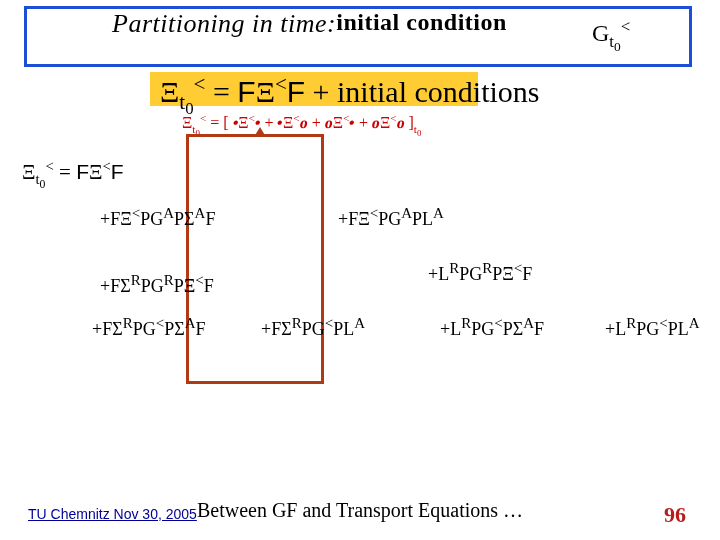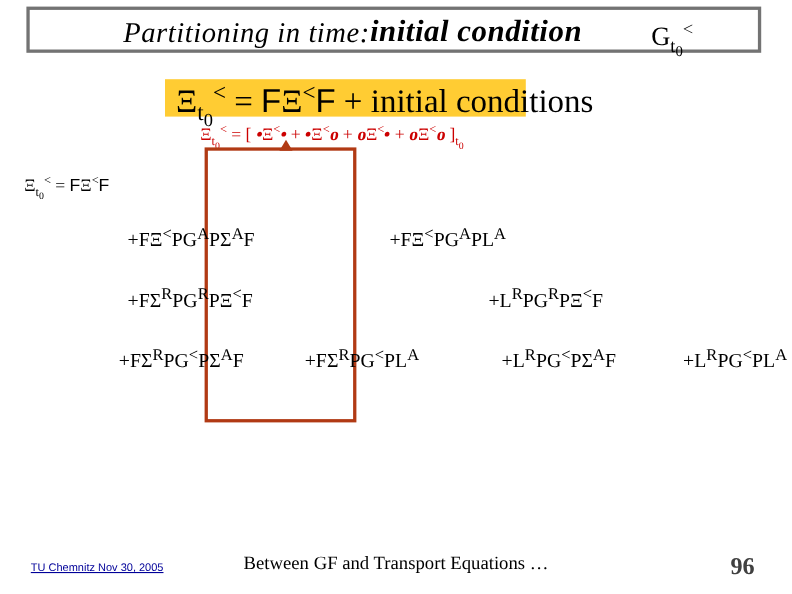--- a/index.html
+++ b/index.html
@@ -10,36 +10,35 @@
     background: #fff;
     font-family: "Times New Roman", serif;
     position: relative;
     overflow: hidden;
   }
   .title-box {
     position: absolute;
     left: 24px;
     top: 6px;
     width: 668px;
-    height: 42px;
-    border: 3px solid #737373;
+    height: 61px;
+    border: 3px solid #1d4ed8;
     box-sizing: border-box;
     display: flex;
-    align-items: flex-end;
+    align-items: flex-start;
     padding-left: 85px;
   }
   .title-main {
     font-style: italic;
     font-size: 26px;
     letter-spacing: 0.5px;
   }
   .title-bold {
-    font-style: italic;
     font-weight: 900;
-    font-size: 28px;
+    font-size: 24px;
     letter-spacing: 0.5px;
   }
   .title-sym {
     position: absolute;
     left: 565px;
     top: 8px;
     font-size: 24px;
     font-family: "Times New Roman", serif;
   }
   .sup { font-size: 0.7em; vertical-align: super; }
@@ -71,30 +70,29 @@
     font-size: 16px;
     color: #cc0000;
     white-space: nowrap;
   }
   .skew { display:inline-block; transform: skewX(-10deg); font-weight:bold; }
 
   .eq-xi {
     position: absolute;
     left: 22px;
     top: 158px;
-    font-size: 16px;
+    font-size: 21px;
     white-space: nowrap;
   }
 
   .eq-row {
     position: absolute;
     font-size: 18px;
     white-space: nowrap;
     font-family: "Times New Roman", serif;
-    margin-left: 16px;
   }
 
   .redbox {
     position: absolute;
     left: 186px;
     top: 134px;
     width: 138px;
     height: 250px;
     border: 3px solid #b13a14;
     box-sizing: border-box;
@@ -107,40 +105,40 @@
     border-left: 6px solid transparent;
     border-right: 6px solid transparent;
     border-bottom: 10px solid #b13a14;
   }
 
   .footer-left {
     position: absolute;
     left: 28px;
     bottom: 18px;
     font-family: Arial, sans-serif;
-    font-size: 10px;
+    font-size: 14px;
     color: #000099;
     text-decoration: underline;
   }
   .footer-center {
     position: absolute;
     left: 0; right: 0;
     bottom: 18px;
     text-align: center;
-    font-size: 17px;
+    font-size: 20px;
     font-family: "Times New Roman", serif;
   }
   .footer-right {
     position: absolute;
     right: 34px;
     bottom: 12px;
     font-family: "Comic Sans MS", cursive;
     font-weight: bold;
     font-size: 22px;
-    color: #404040;
+    color: #b91c1c;
   }
 </style>
 </head>
 <body>
 
 <div class="title-box">
   <span class="title-main">Partitioning in time: </span>
   <span class="title-bold">initial condition</span>
   <span class="title-sym">G<span class="sub">t<sub style="font-size:0.8em">0</sub></span><span class="sup">&lt;</span></span>
 </div>
@@ -150,21 +148,21 @@
 <div class="eq-red">Ξ<span class="sub">t<sub style="font-size:0.8em">0</sub></span><span class="sup">&lt;</span> = [ <span class="skew">•</span>Ξ<span class="sup">&lt;</span><span class="skew">•</span> + <span class="skew">•</span>Ξ<span class="sup">&lt;</span><span class="skew">о</span> + <span class="skew">о</span>Ξ<span class="sup">&lt;</span><span class="skew">•</span> + <span class="skew">о</span>Ξ<span class="sup">&lt;</span><span class="skew">о</span> ]<span class="sub">t<sub style="font-size:0.8em">0</sub></span></div>
 
 <div class="arrow-up"></div>
 <div class="redbox"></div>
 
 <div class="eq-xi">Ξ<span class="sub">t<sub style="font-size:0.8em">0</sub></span><span class="sup">&lt;</span> = <span class="sans">F</span>Ξ<span class="sup">&lt;</span><span class="sans">F</span></div>
 
 <div class="eq-row" style="left:100px; top:205px;">+FΞ<sup>&lt;</sup>PG<sup>A</sup>PΣ<sup>A</sup>F</div>
 <div class="eq-row" style="left:338px; top:205px;font-family:Liberation Serif, serif;">+FΞ<sup>&lt;</sup>PG<sup>A</sup>PL<sup>A</sup></div>
 
-<div class="eq-row" style="left:100px; top:260px;text-align:center;">+FΣ<sup>R</sup>PG<sup>R</sup>PΞ<sup>&lt;</sup>F</div>
+<div class="eq-row" style="left:100px; top:272px;text-align:center;">+FΣ<sup>R</sup>PG<sup>R</sup>PΞ<sup>&lt;</sup>F</div>
 <div class="eq-row" style="left:428px; top:260px;">+L<sup>R</sup>PG<sup>R</sup>PΞ<sup>&lt;</sup>F</div>
 
 <div class="eq-row" style="left:92px; top:315px;">+FΣ<sup>R</sup>PG<sup>&lt;</sup>PΣ<sup>A</sup>F</div>
 <div class="eq-row" style="left:261px; top:315px;">+FΣ<sup>R</sup>PG<sup>&lt;</sup>PL<sup>A</sup></div>
 <div class="eq-row" style="left:440px; top:315px;">+L<sup>R</sup>PG<sup>&lt;</sup>PΣ<sup>A</sup>F</div>
 <div class="eq-row" style="left:605px; top:315px;">+L<sup>R</sup>PG<sup>&lt;</sup>PL<sup>A</sup></div>
 
 <div class="footer-left">TU Chemnitz Nov 30, 2005</div>
 <div class="footer-center">Between GF and Transport Equations …</div>
 <div class="footer-right">96</div>

